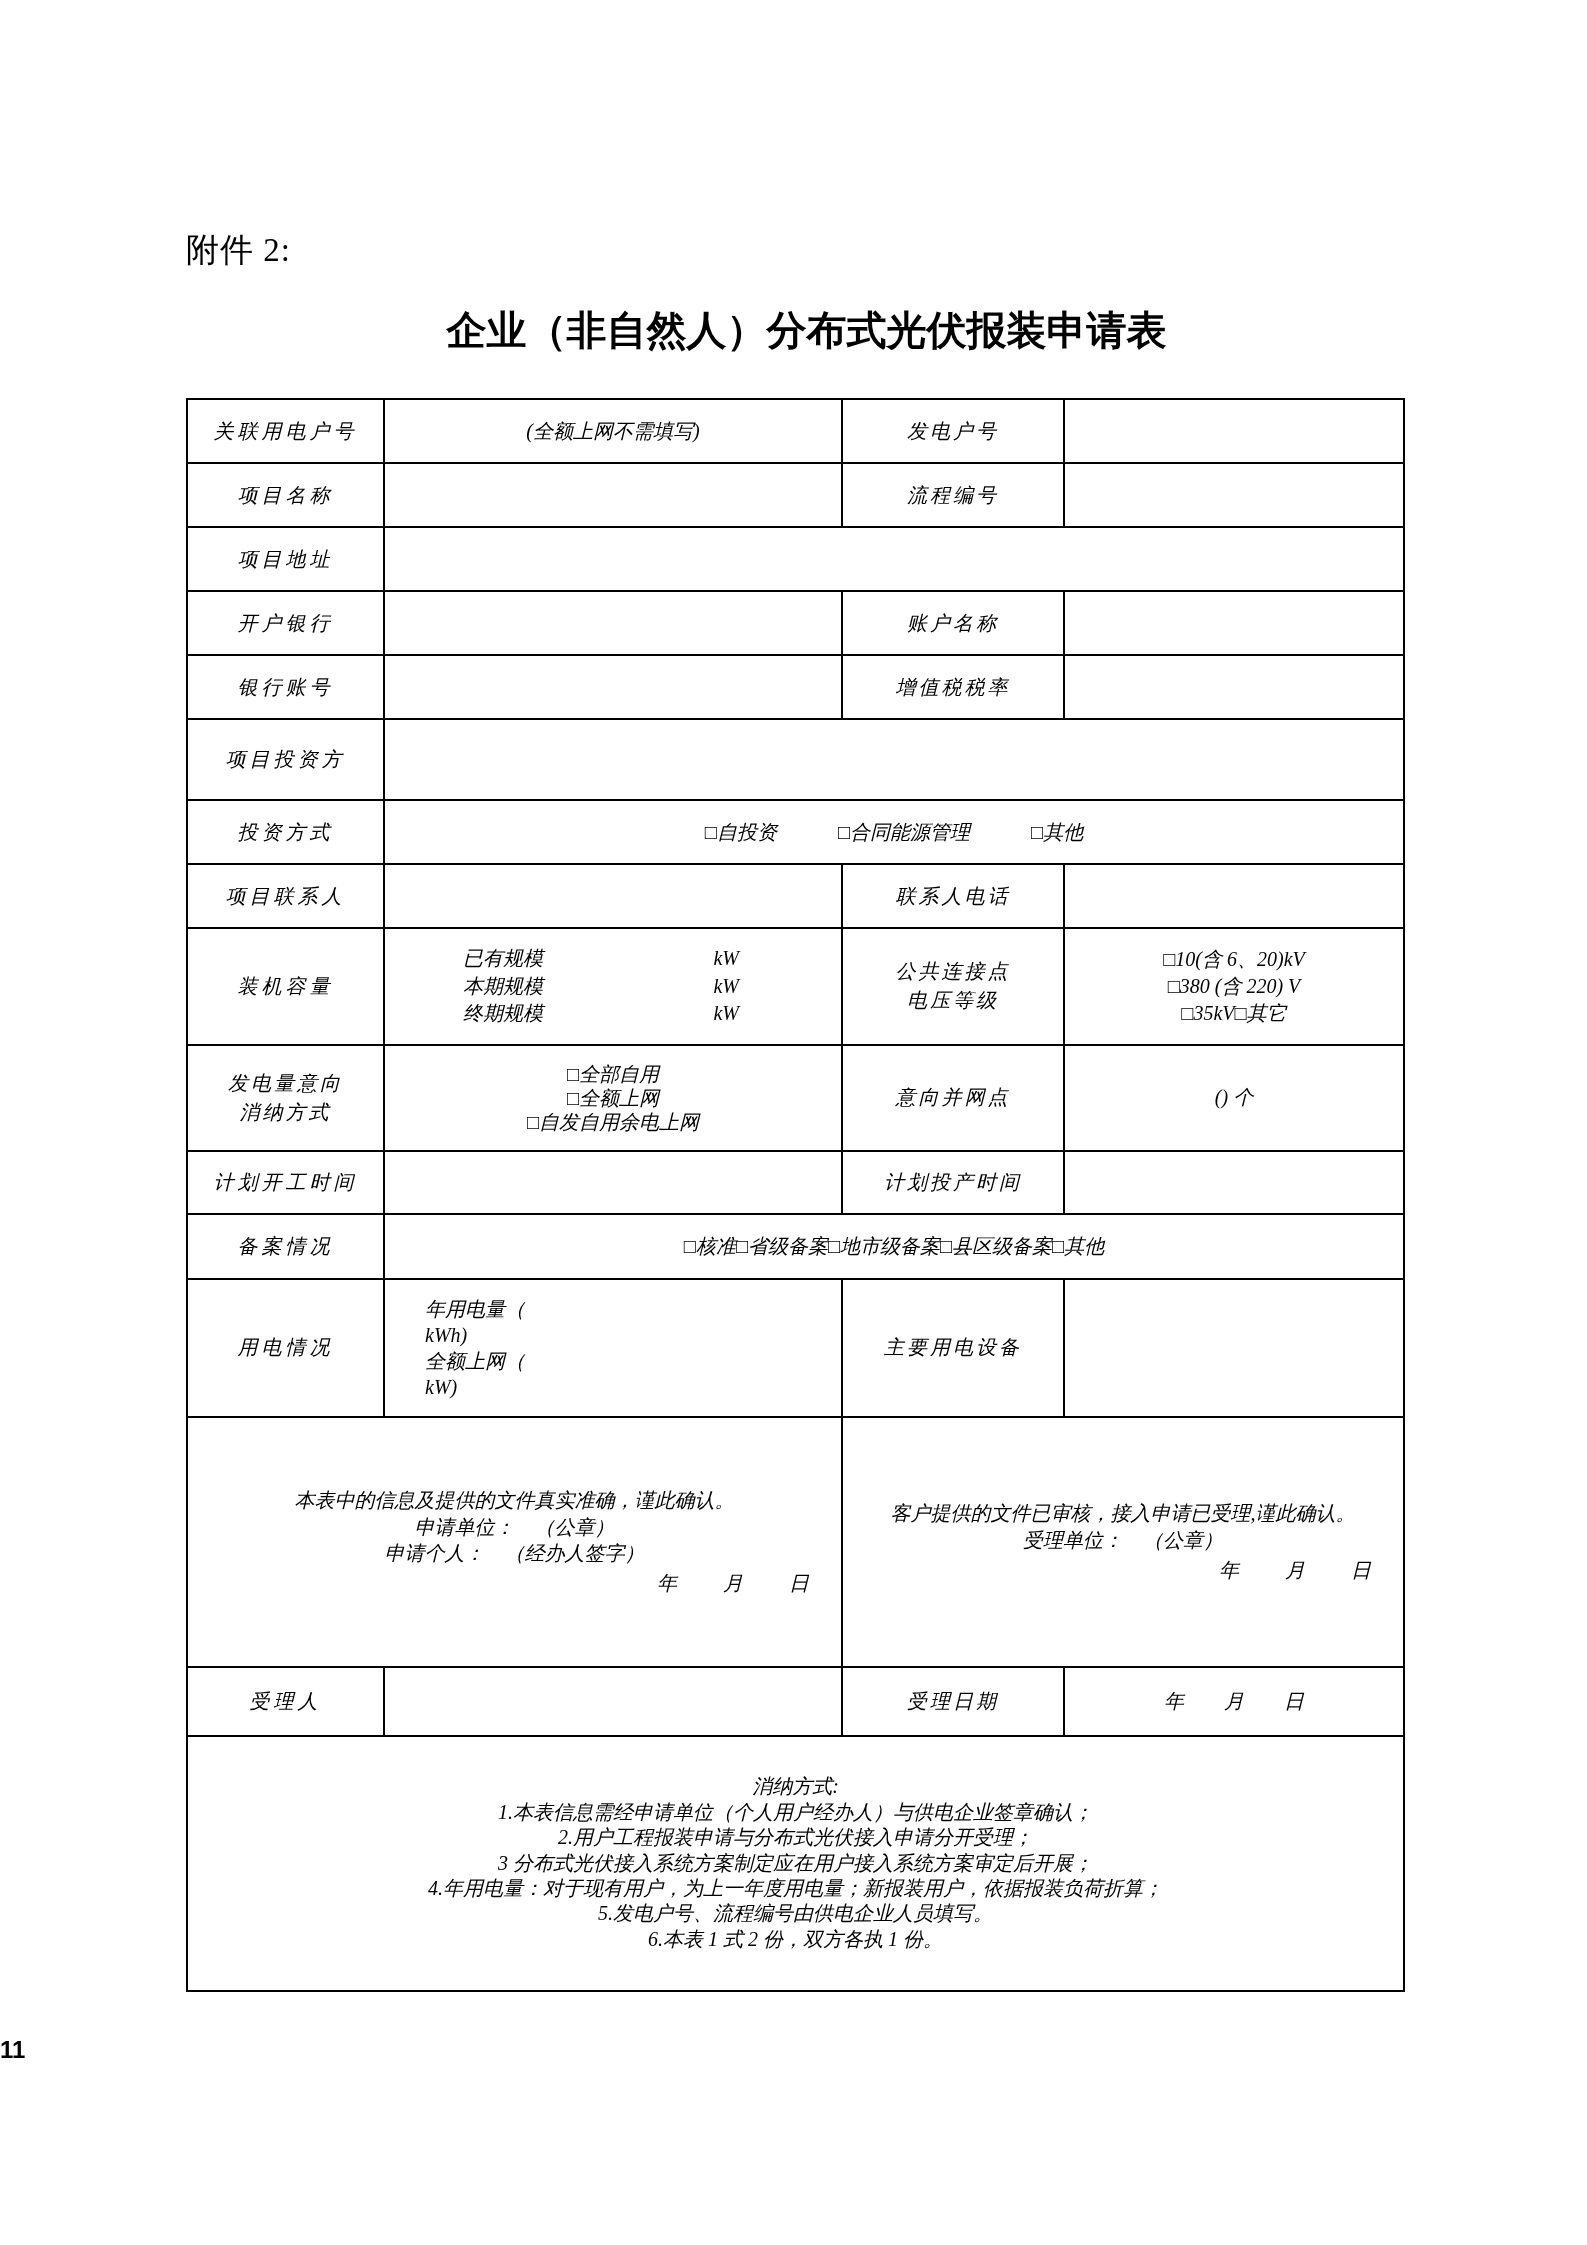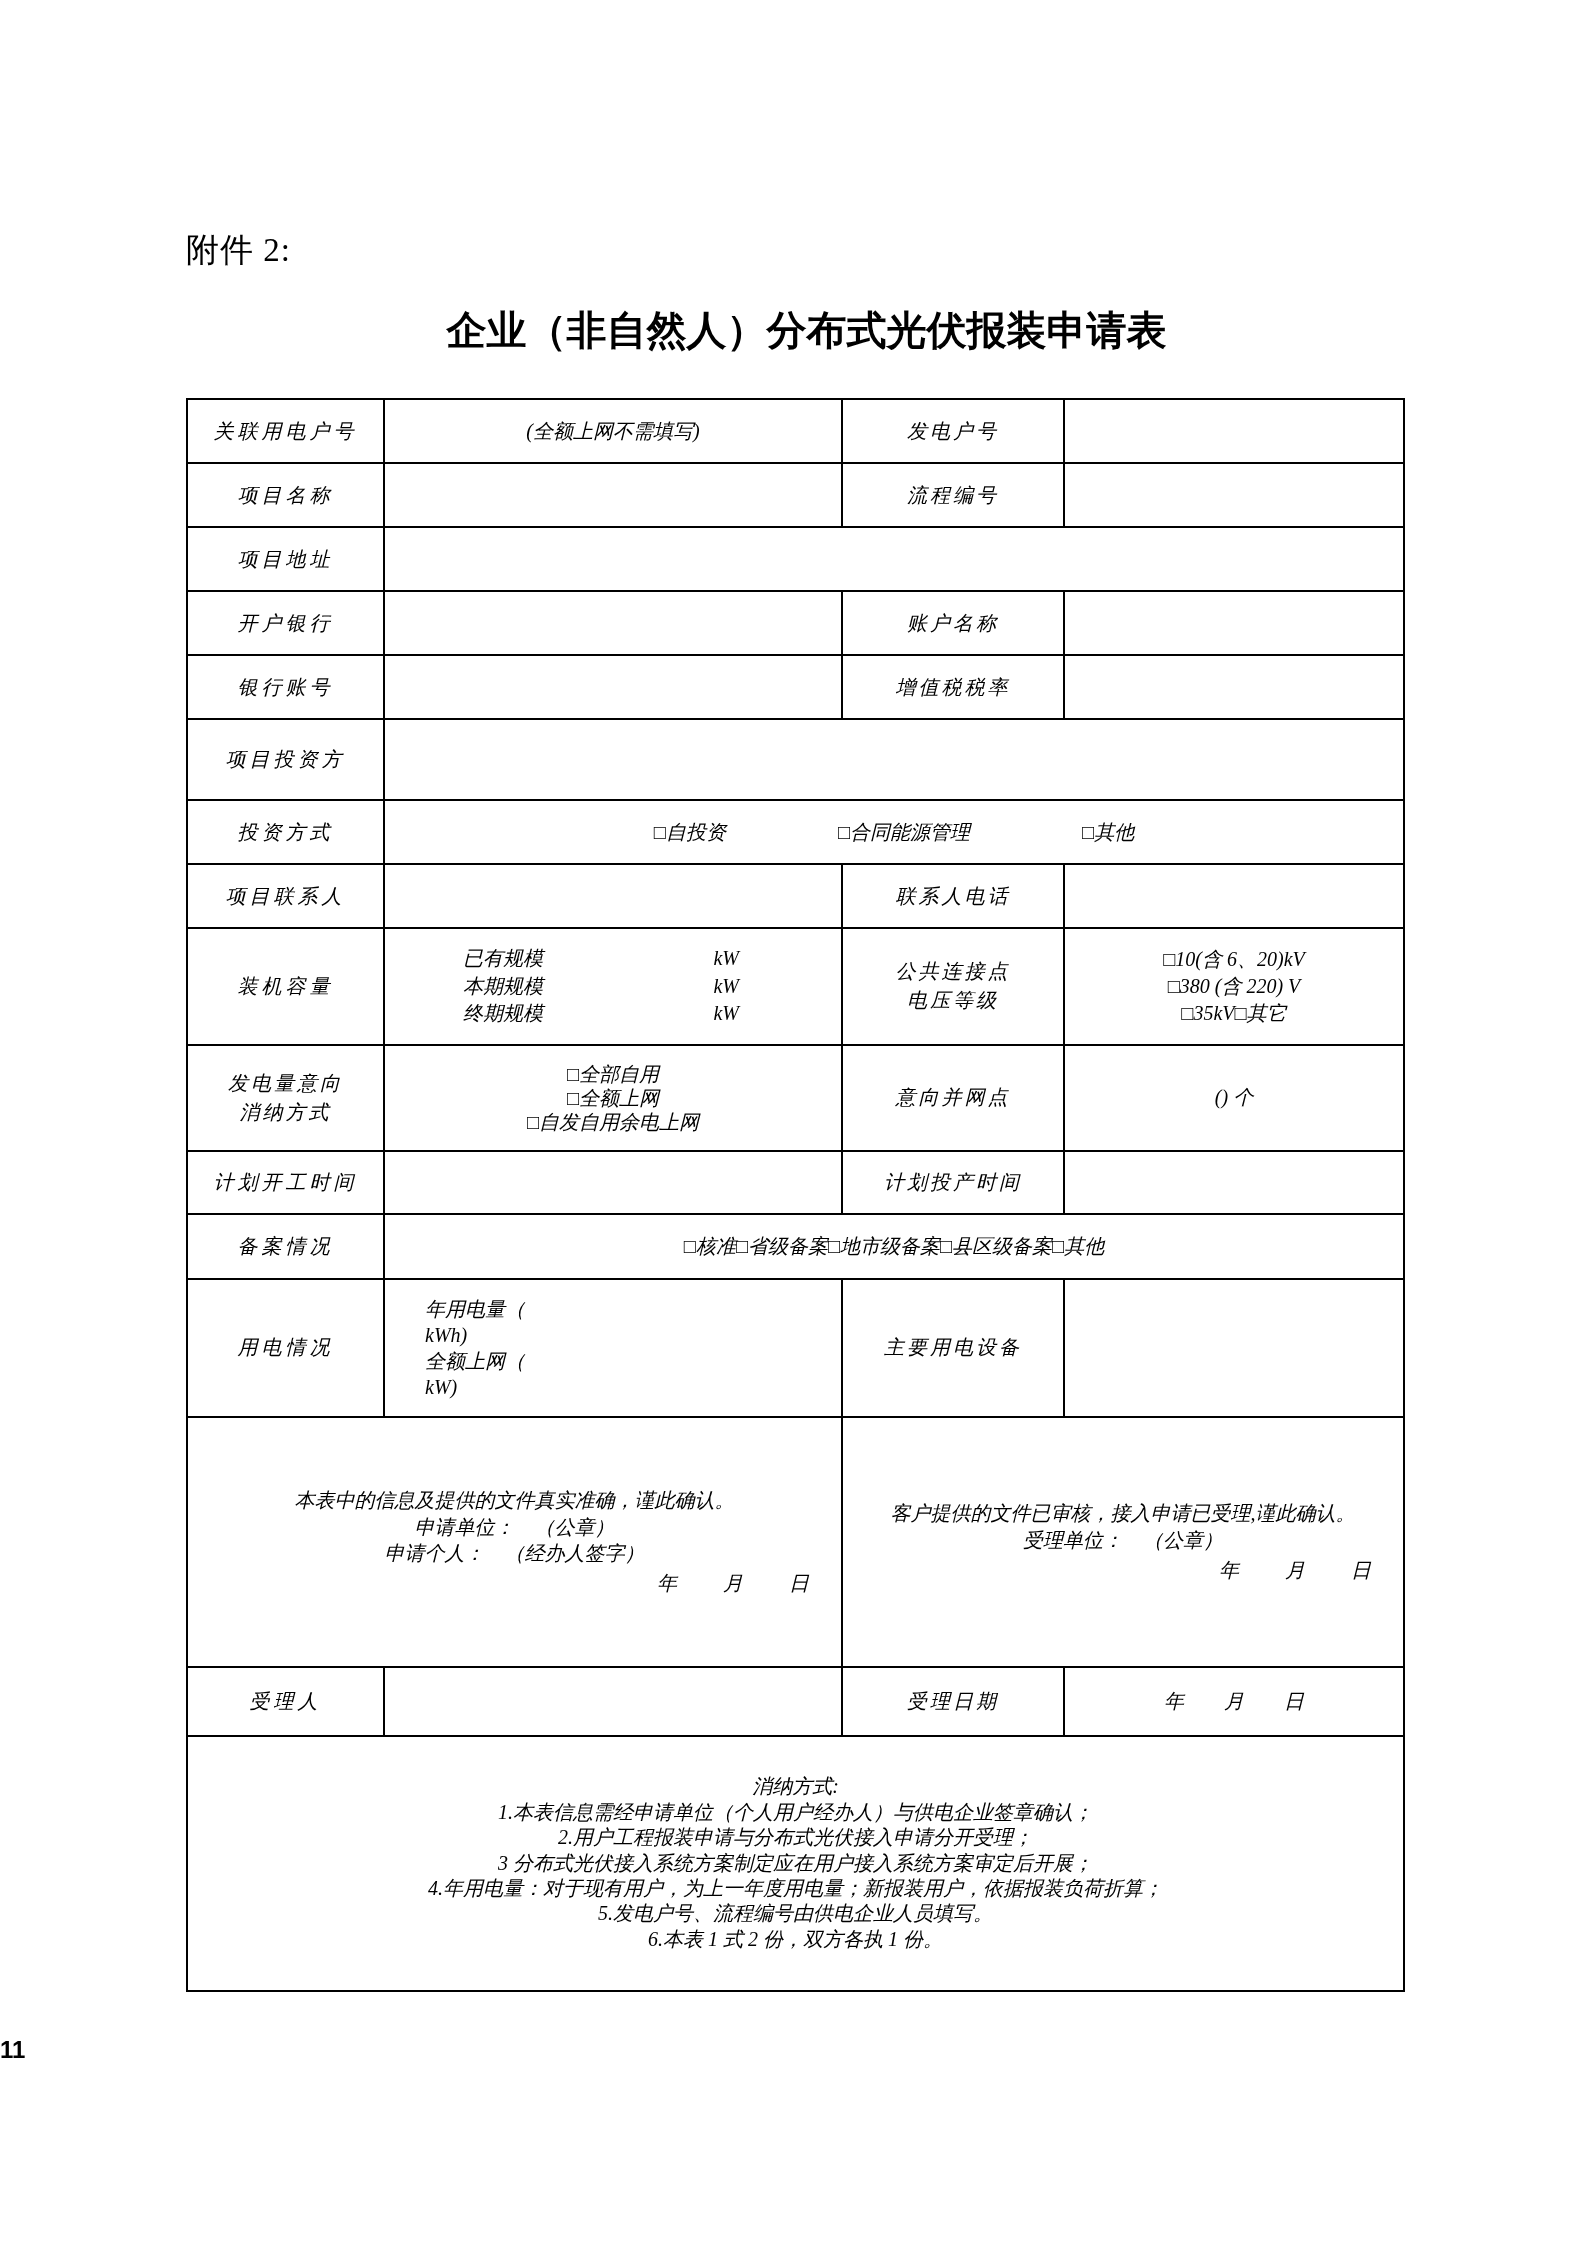--- a/index.html
+++ b/index.html
@@ -27,21 +27,21 @@
   .form td {
     border:2px solid #000;
     font-size:20px; text-align:center; vertical-align:middle;
     padding:16px; overflow:hidden;font-style:italic;
   }
   .lbl { letter-spacing:4px; }
   .lbl2 { letter-spacing:3px; }
   .two-line { line-height:1.45; letter-spacing:3px; }
   .val { text-align:center; }
 
-  .opts { display:flex; justify-content:center; gap:112px; }
+  .opts { display:flex; justify-content:center; gap:61px; }
 
   .kcell { padding:4px 0; }
   .kline {
     display:flex; justify-content:space-between;
     padding:0 86px 0 62px; line-height:1.38; text-align:right;
   }
   .ucell { padding:2px 0; }
   .uline {
     display:flex; 
     padding:0 14px 0 24px; line-height:1.3; text-align:left;flex-direction:column;

